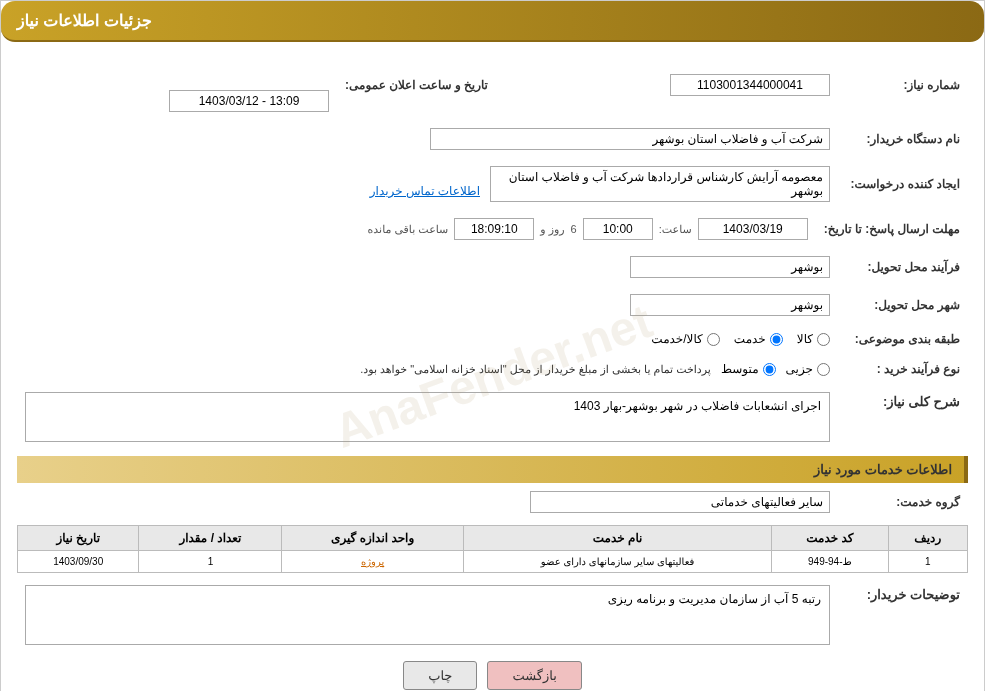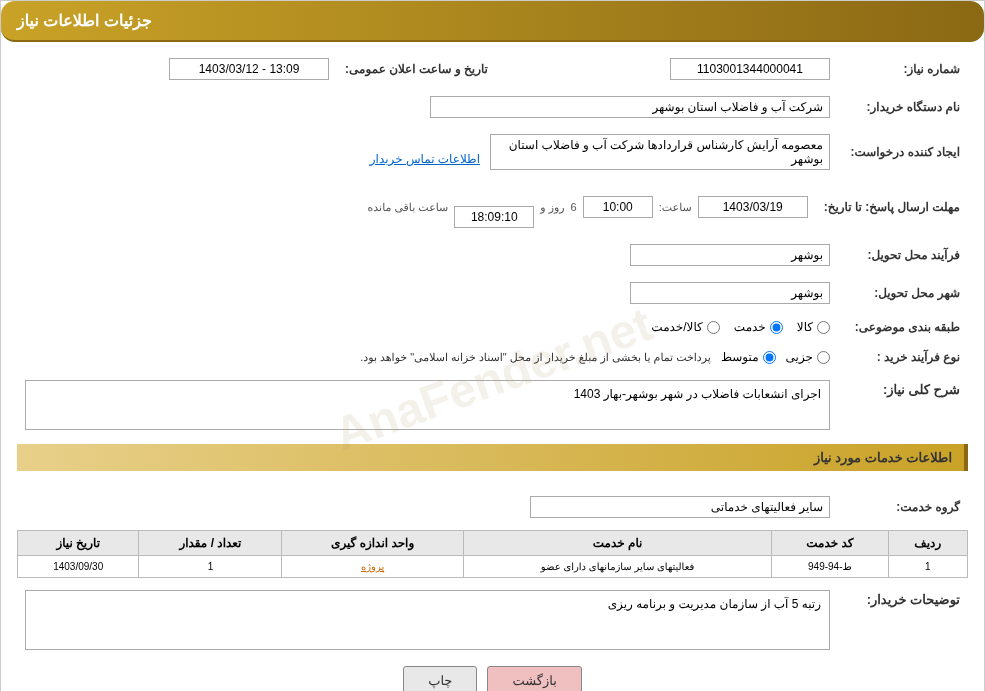--- a/index.html
+++ b/index.html
@@ -27,21 +27,21 @@
     }
     .content-area {
       padding: 12px 16px;
     }
     .section-title {
       background: linear-gradient(to left, #c9a227, #e8d08a);
       color: #333;
       padding: 6px 12px;
       font-weight: bold;
       font-size: 13px;
-      margin: 10px 0 21px 0;
+      margin: 10px 0 4px 0;
       border-right: 4px solid #8B6914;
     }
     .info-table {
       width: 100%;
       border-collapse: collapse;
       margin-bottom: 8px;
     }
     .info-table td {
       padding: 4px 8px;
       vertical-align: middle;
@@ -193,21 +193,21 @@
 
     <table class="info-table">
       <tbody>
           <tr>
         <td class="label-cell">شماره نیاز:</td>
         <td class="value-cell">
           <span class="input-box input-medium" style="direction:ltr; text-align:center;">1103001344000041</span>
         </td>
         <td class="label-cell" style="text-align:right; padding-right:30px;">تاریخ و ساعت اعلان عمومی:</td>
         <td class="value-cell">
-          <span class="input-box" style="direction:ltr; text-align:center; width:160px;">1403/03/12 - 13:09</span>
+          <span class="input-box" style="direction:ltr; text-align:center; width:160px;margin-top:32px;">1403/03/12 - 13:09</span>
         </td>
       </tr>
     </tbody>
       </table>
 
     <table class="info-table">
       <tbody>
           <tr>
         <td class="label-cell">نام دستگاه خریدار:</td>
         <td class="value-cell">
@@ -234,21 +234,21 @@
       <tbody>
           <tr>
         <td class="label-cell">مهلت ارسال پاسخ: تا تاریخ:</td>
         <td class="value-cell">
           <div class="row-flex">
             <span class="input-box" style="width:110px; text-align:center;">1403/03/19</span>
             <span class="small-label">ساعت:</span>
             <span class="input-box" style="width:70px; text-align:center;">10:00</span>
             <span class="small-label">6</span>
             <span class="small-label">روز و</span>
-            <span class="input-box" style="width:80px; text-align:center;margin-top:20px;">18:09:10</span>
+            <span class="input-box" style="width:80px; text-align:center;">18:09:10</span>
             <span class="small-label">ساعت باقی مانده</span>
           </div>
         </td>
       </tr>
     </tbody>
       </table>
 
     <table class="info-table">
       <tbody>
           <tr>

